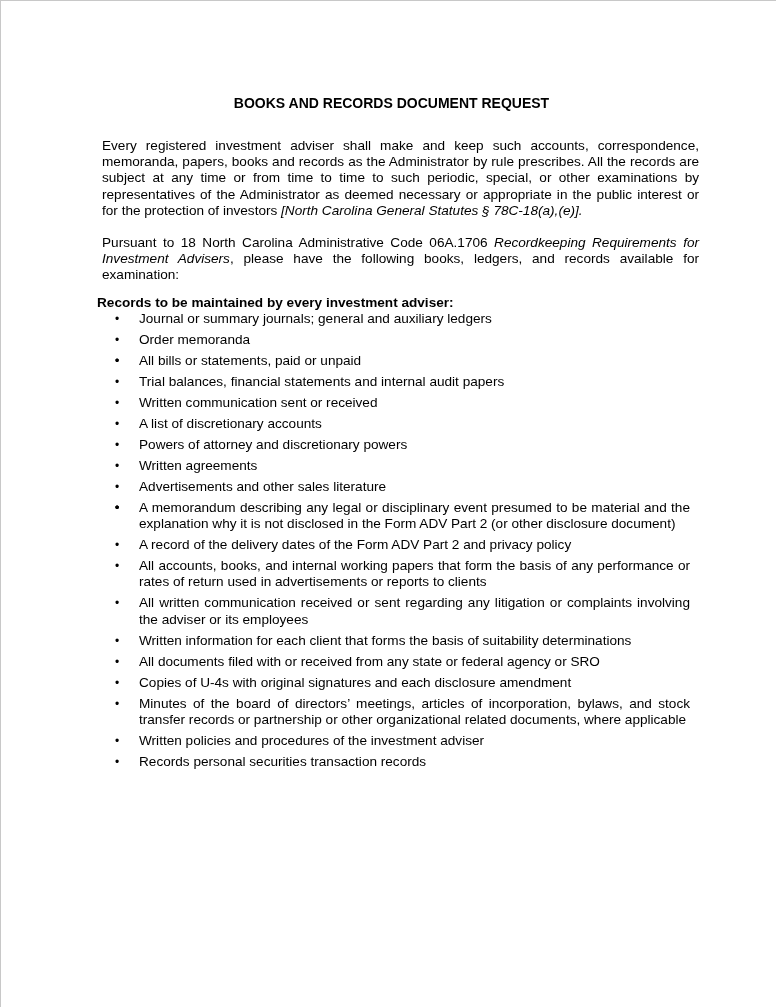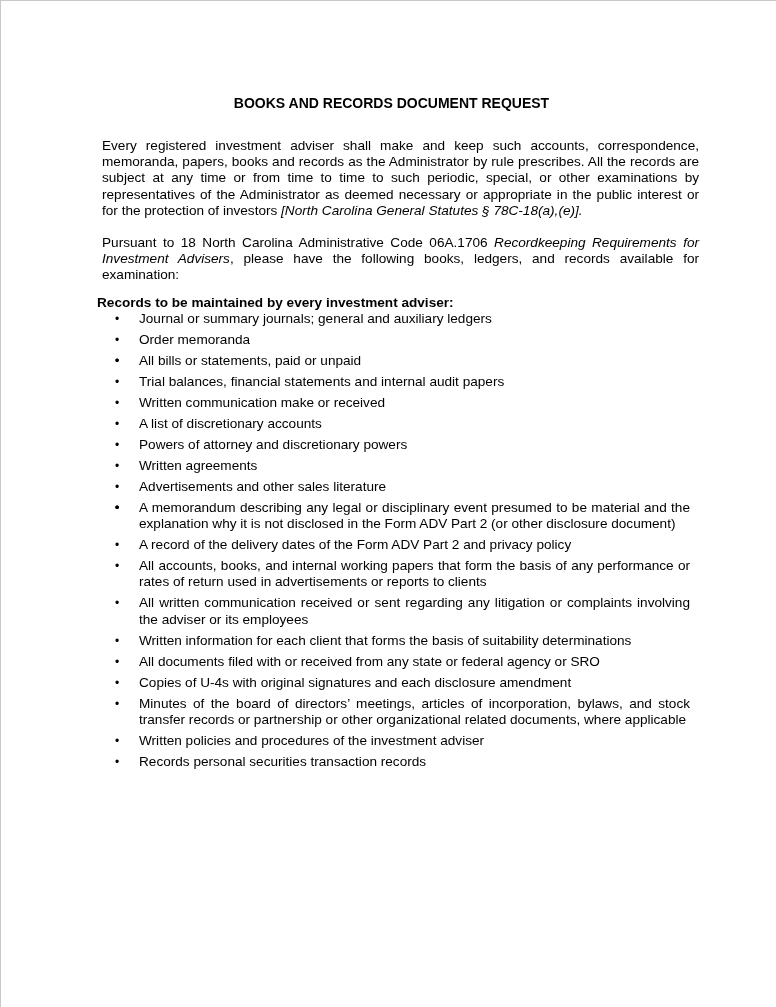--- a/index.html
+++ b/index.html
@@ -93,21 +93,21 @@
   <p class="para para2"><span>Pursuant to 18 North Carolina Administrative Code 06A.1706 </span><i>Recordkeeping Requirements for Investment Advisers</i><span>, please have the following books, ledgers, and records available for examination:</span></p>
 
   <p class="section-heading">Records to be maintained by every investment adviser:</p>
 
   <ul class="list">
     <li><span class="bullet">•</span><span>Journal or summary journals; general and auxiliary ledgers</span></li>
     <li><span class="bullet">•</span><span>Order memoranda</span></li>
     <li><span class="bullet">•</span></li>
     <li><span class="bullet">•</span><span>All bills or statements, paid or unpaid</span></li>
     <li><span class="bullet">•</span><span>Trial balances, financial statements and internal audit papers</span></li>
-    <li><span class="bullet">•</span><span>Written communication make or received</span></li>
+    <li><span class="bullet">•</span><span>Written communication sent or received</span></li>
     <li><span class="bullet">•</span><span>A list of discretionary accounts</span></li>
     <li><span class="bullet">•</span><span>Powers of attorney and discretionary powers</span></li>
     <li><span class="bullet">•</span><span>Written agreements</span></li>
     <li><span class="bullet">•</span><span>Advertisements and other sales literature</span></li>
     <li><span class="bullet">•</span></li>
     <li><span class="bullet">•</span></li>
     <li><span class="bullet">•</span><span>A memorandum describing any legal or disciplinary event presumed to be material and the explanation why it is not disclosed in the Form ADV Part 2 (or other disclosure document)</span></li>
     <li><span class="bullet">•</span><span>A record of the delivery dates of the Form ADV Part 2 and privacy policy</span></li>
     <li><span class="bullet">•</span><span>All accounts, books, and internal working papers that form the basis of any performance or rates of return used in advertisements or reports to clients</span></li>
     <li><span class="bullet">•</span><span>All written communication received or sent regarding any litigation or complaints involving the adviser or its employees</span></li>

